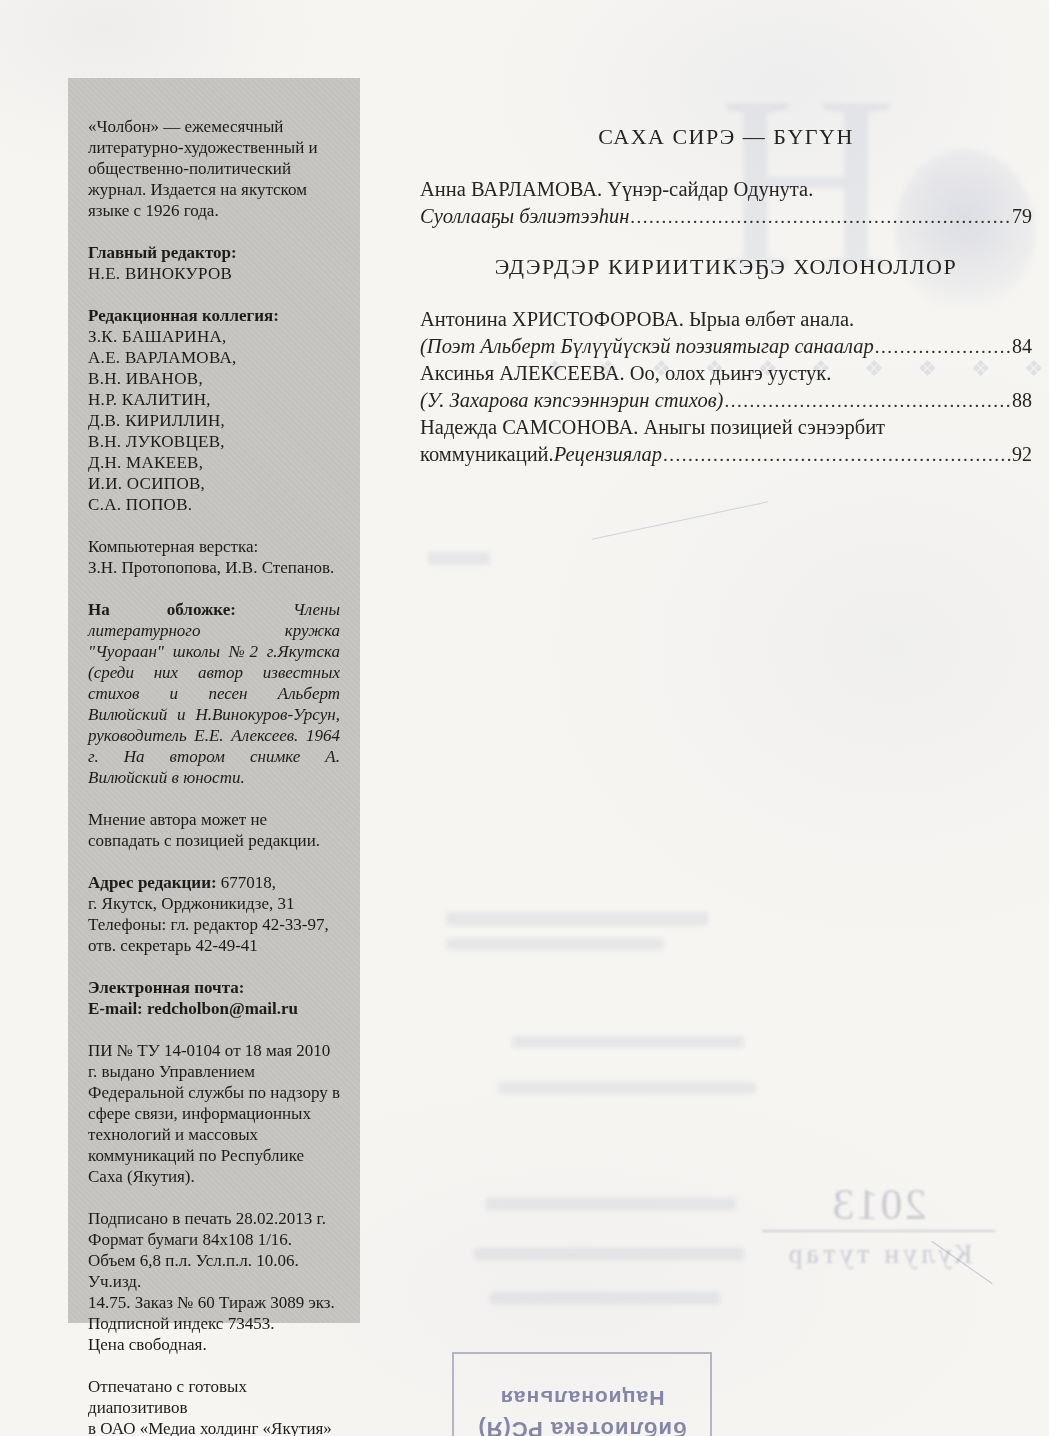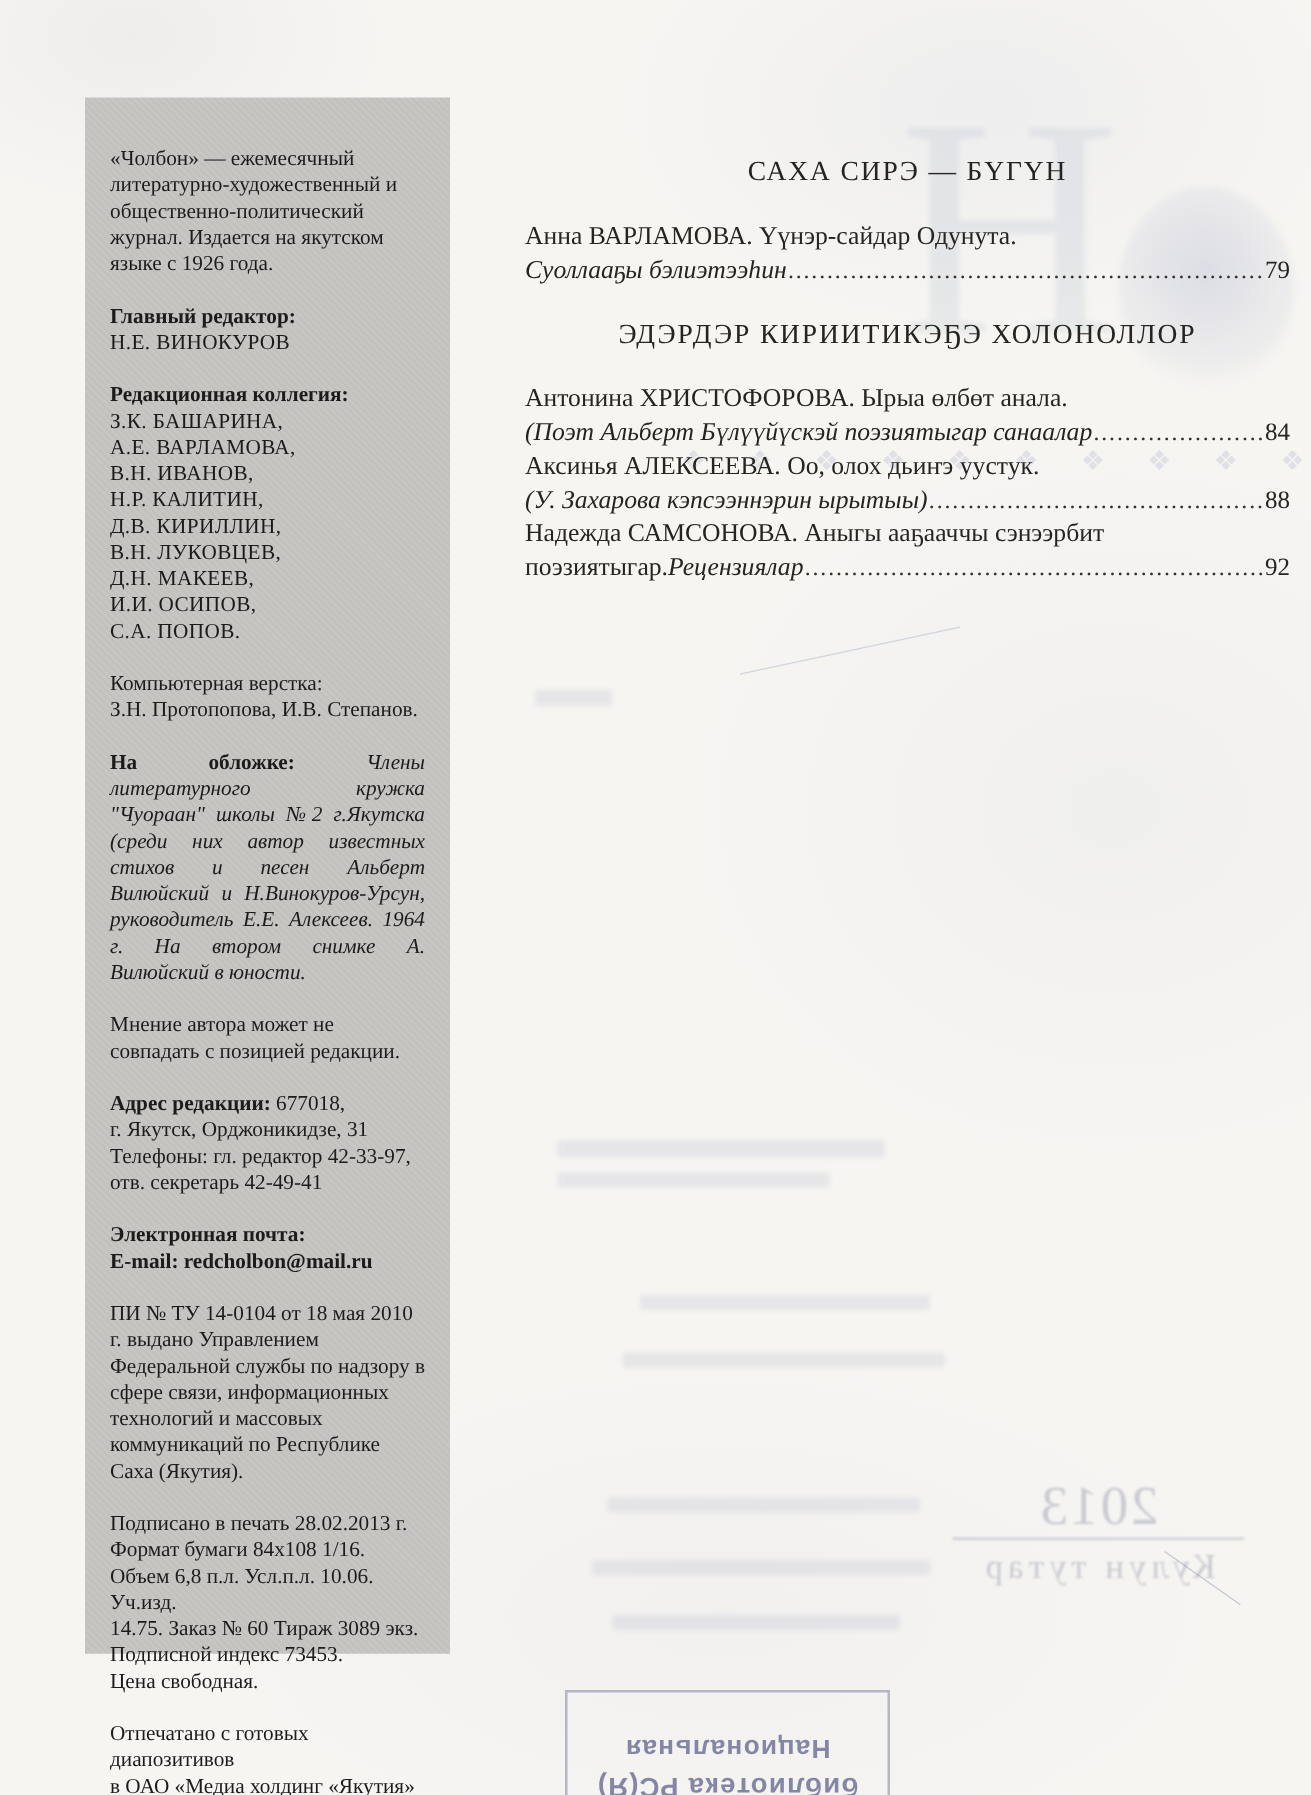--- a/index.html
+++ b/index.html
@@ -180,29 +180,29 @@
         <div class="toc-line1">Антонина ХРИСТОФОРОВА. Ырыа өлбөт анала.</div>
         <div class="toc-line2">
           <span class="ital">(Поэт Альберт Бүлүүйүскэй поэзиятыгар санаалар</span>
           <span class="dots"></span>
           <span class="pagenum">84</span>
         </div>
       </div>
       <div class="toc-entry">
         <div class="toc-line1">Аксинья АЛЕКСЕЕВА. Оо, олох дьиҥэ уустук.</div>
         <div class="toc-line2">
-          <span class="ital">(У. Захарова кэпсээннэрин ырытыы)</span>
+          <span class="ital">(У. Захарова кэпсээннэрин стихов)</span>
           <span class="dots"></span>
           <span class="pagenum">88</span>
         </div>
       </div>
       <div class="toc-entry">
-        <div class="toc-line1">Надежда САМСОНОВА. Аныгы ааҕааччы сэнээрбит</div>
-        <div class="toc-line2">
-          <span>поэзиятыгар. </span>
+        <div class="toc-line1">Надежда САМСОНОВА. Аныгы позицией сэнээрбит</div>
+        <div class="toc-line2">
+          <span>коммуникаций. </span>
           <span class="ital">Рецензиялар</span>
           <span class="dots"></span>
           <span class="pagenum">92</span>
         </div>
       </div>
     </div>
   </div>
 
 <div class="bt bt-year">
   <div class="y">2013</div>

